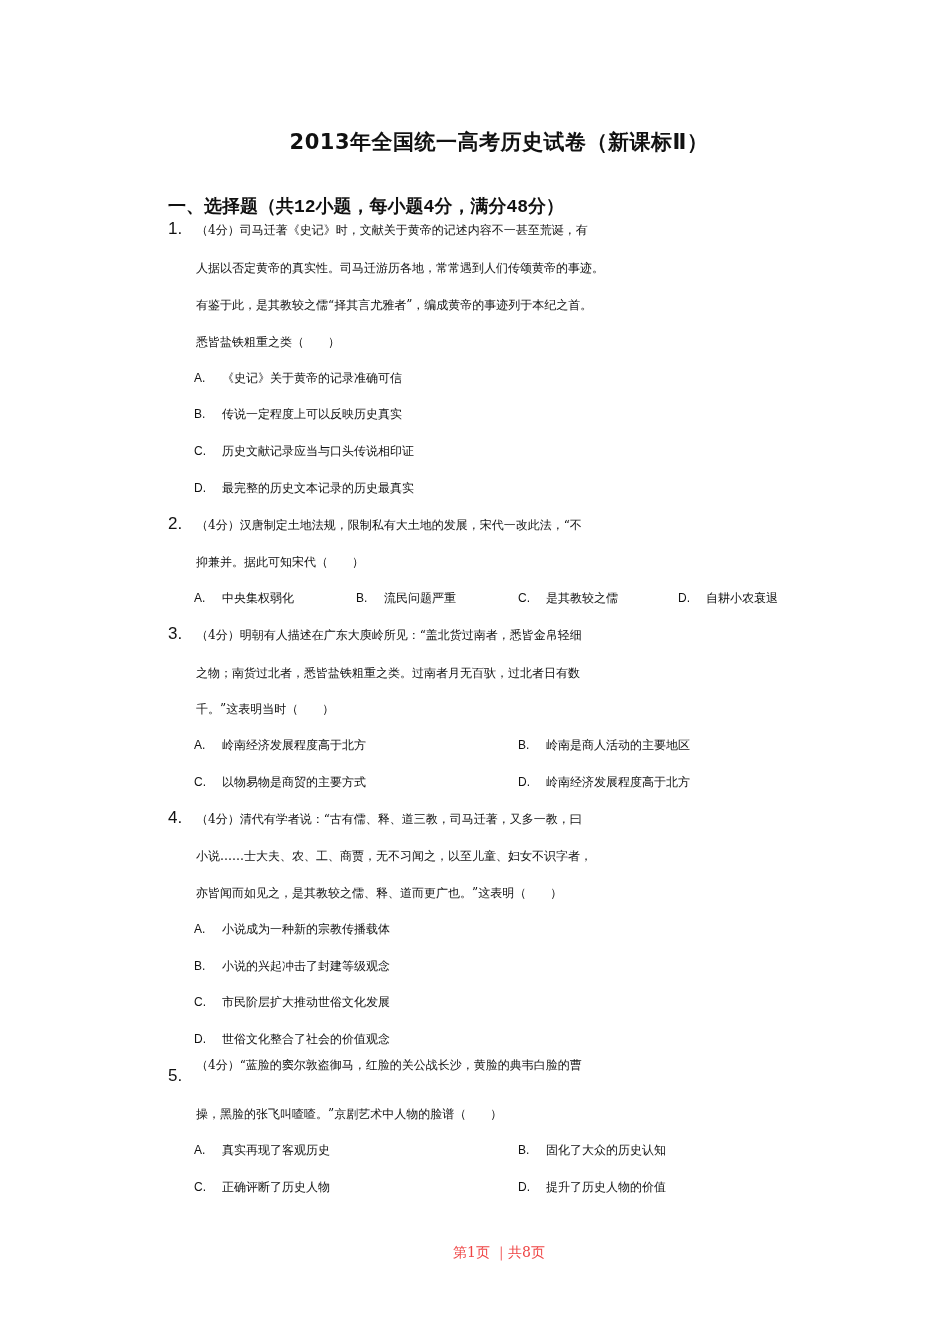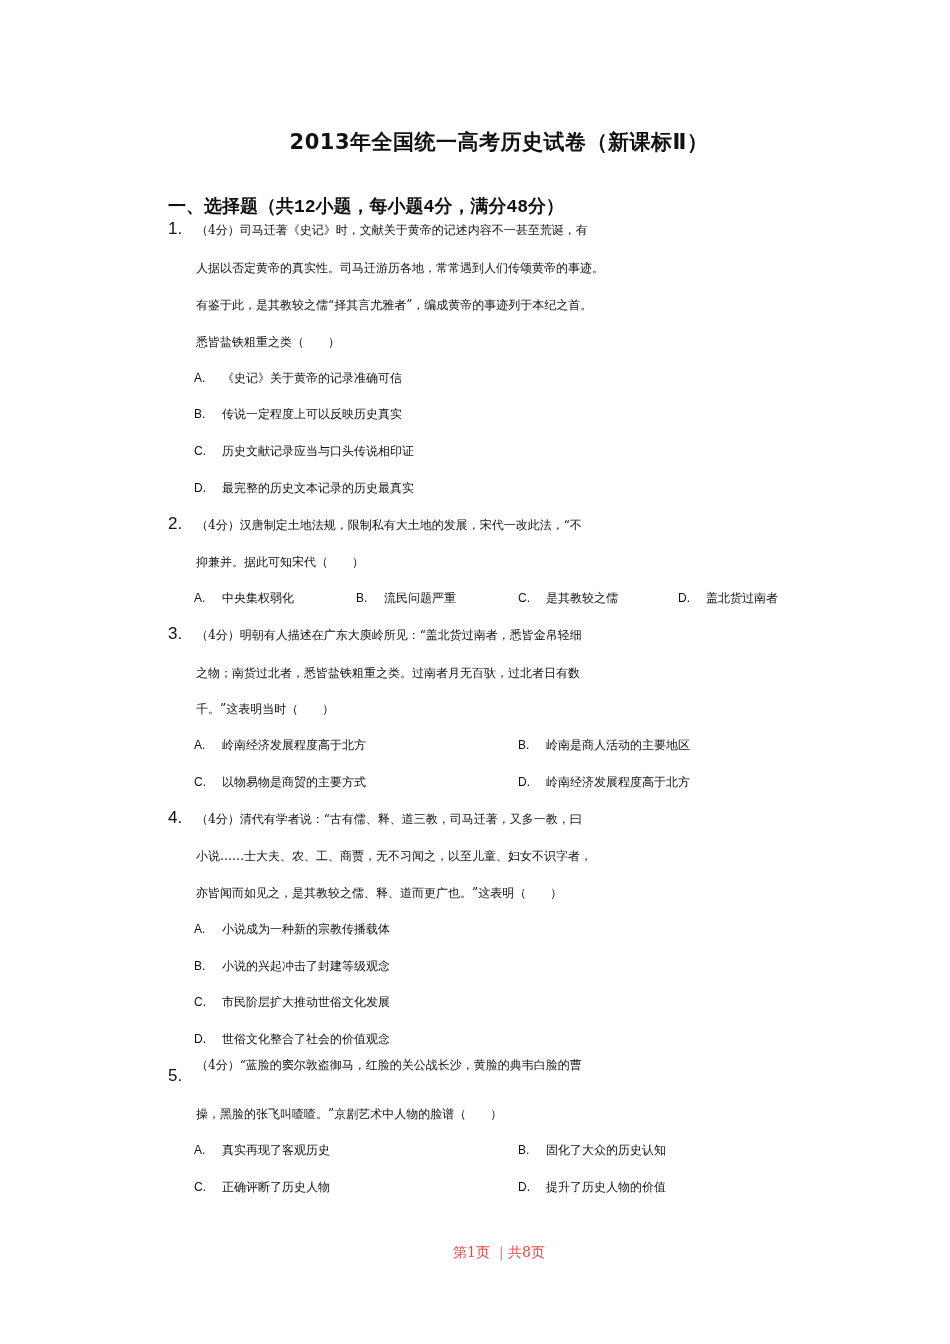--- a/index.html
+++ b/index.html
@@ -38,21 +38,21 @@
     <div class="line" style="top:477px;left:170px"><span class="opt-label">D.</span><span>最完整的历史文本记录的历史最真实</span></div>
   </div>
 
   <div>
     <span class="qnum" style="top:514px">2.</span>
     <div class="line" style="top:514px;left:172px">（4分）汉唐制定土地法规，限制私有大土地的发展，宋代一改此法，“不</div>
     <div class="line" style="top:551px;left:172px">抑兼并。据此可知宋代（　　）</div>
     <div class="line" style="top:587px;left:170px"><span class="opt-label">A.</span><span>中央集权弱化</span></div>
     <div class="line" style="top:587px;left:332px"><span class="opt-label">B.</span><span>流民问题严重</span></div>
     <div class="line" style="top:587px;left:494px"><span class="opt-label">C.</span><span>是其教较之儒</span></div>
-    <div class="line" style="top:587px;left:654px"><span class="opt-label">D.</span><span>盖北货过南者</span></div>
+    <div class="line" style="top:587px;left:654px"><span class="opt-label">D.</span><span>自耕小农衰退</span></div>
   </div>
 
   <div>
     <span class="qnum" style="top:624px">3.</span>
     <div class="line" style="top:624px;left:172px">（4分）明朝有人描述在广东大庾岭所见：“盖北货过南者，悉皆金帛轻细</div>
     <div class="line" style="top:662px;left:172px">之物；南货过北者，悉皆盐铁粗重之类。过南者月无百驮，过北者日有数</div>
     <div class="line" style="top:698px;left:172px">千。”这表明当时（　　）</div>
     <div class="line" style="top:734px;left:170px"><span class="opt-label">A.</span><span>岭南经济发展程度高于北方</span></div>
     <div class="line" style="top:734px;left:494px"><span class="opt-label">B.</span><span>岭南是商人活动的主要地区</span></div>
     <div class="line" style="top:771px;left:170px"><span class="opt-label">C.</span><span>以物易物是商贸的主要方式</span></div>

